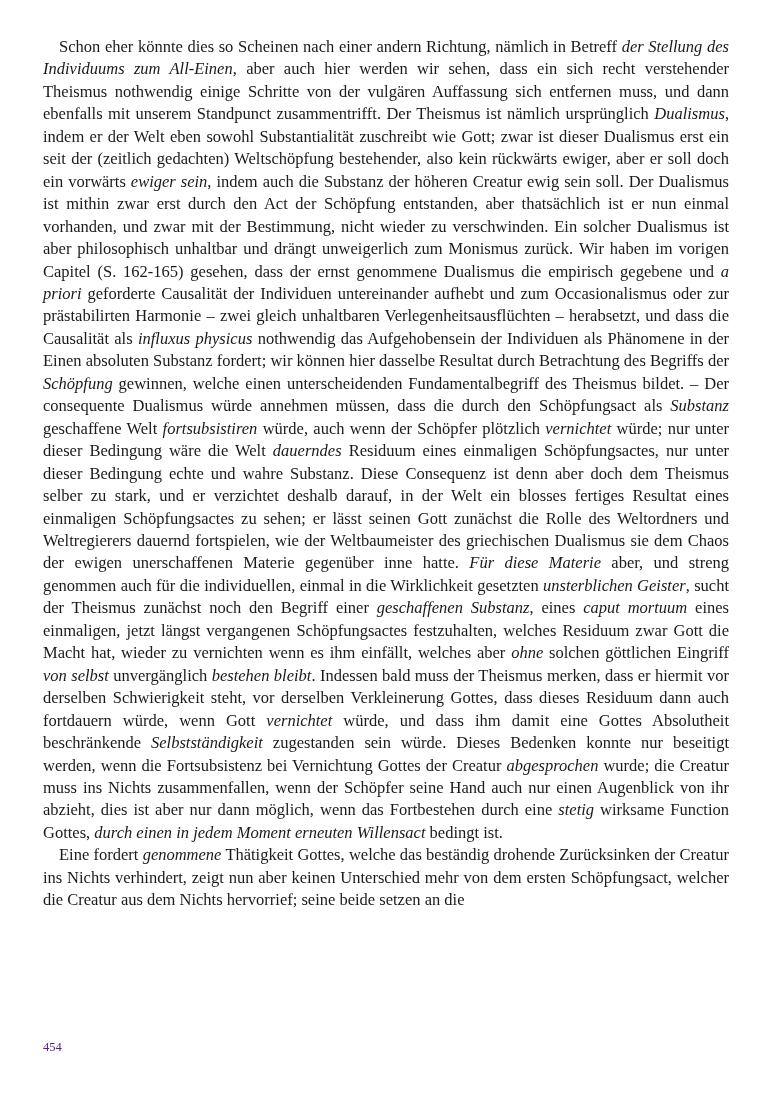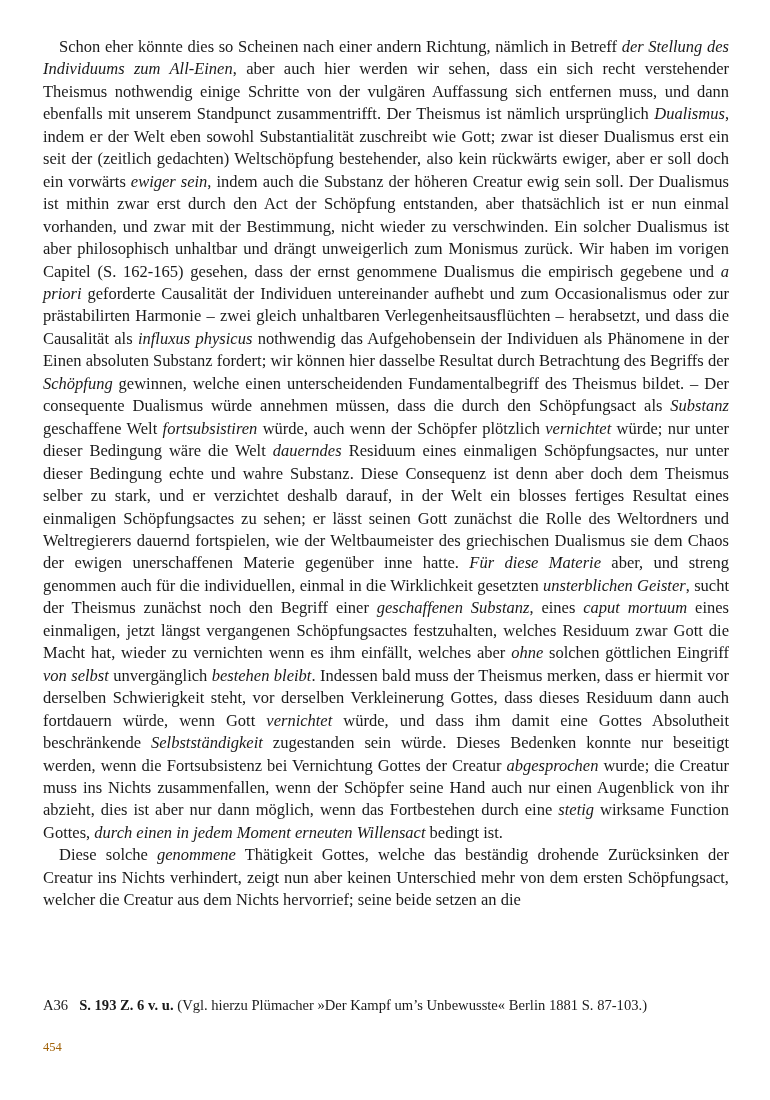--- a/index.html
+++ b/index.html
@@ -49,28 +49,27 @@
     width: 686px;
     font-size: 14.6px;
     line-height: 19px;
     color: #1a1a1a;
   }
   .page-number {
     position: absolute;
     left: 43px;
     top: 1040px;
     font-size: 12.5px;
-    color: #a16207;
+    color: #4c1d95;
   }
 </style>
 </head>
 <body>
 
 <div class="page">
   <div class="body-text">
     <p class="para"><span class="seg seg-normal">Schon eher könnte dies so Scheinen nach einer andern Richtung, nämlich in Betreff </span><span class="seg seg-italic">der Stellung des Individuums zum All-Einen</span><span class="seg seg-normal">, aber auch hier werden wir sehen, dass ein sich recht verstehender Theismus nothwendig einige Schritte von der vulgären Auffassung sich entfernen muss, und dann ebenfalls mit unserem Standpunct zusammentrifft. Der Theismus ist nämlich ursprünglich </span><span class="seg seg-italic">Dualismus</span><span class="seg seg-normal">, indem er der Welt eben sowohl Substantialität zuschreibt wie Gott; zwar ist dieser Dualismus erst ein seit der (zeitlich gedachten) Weltschöpfung bestehender, also kein rückwärts ewiger, aber er soll doch ein vorwärts </span><span class="seg seg-italic">ewiger sein</span><span class="seg seg-normal">, indem auch die Substanz der höheren Creatur ewig sein soll. Der Dualismus ist mithin zwar erst durch den Act der Schöpfung entstanden, aber thatsächlich ist er nun einmal vorhanden, und zwar mit der Bestimmung, nicht wieder zu verschwinden. Ein solcher Dualismus ist aber philosophisch unhaltbar und drängt unweigerlich zum Monismus zurück. Wir haben im vorigen Capitel (S. 162-165) gesehen, dass der ernst genommene Dualismus die empirisch gegebene und </span><span class="seg seg-italic">a priori</span><span class="seg seg-normal"> geforderte Causalität der Individuen untereinander aufhebt und zum Occasionalismus oder zur prästabilirten Harmonie – zwei gleich unhaltbaren Verlegenheitsausflüchten – herabsetzt, und dass die Causalität als </span><span class="seg seg-italic">influxus physicus</span><span class="seg seg-normal"> nothwendig das Aufgehobensein der Individuen als Phänomene in der Einen absoluten Substanz fordert; wir können hier dasselbe Resultat durch Betrachtung des Begriffs der </span><span class="seg seg-italic">Schöpfung</span><span class="seg seg-normal"> gewinnen, welche einen unterscheidenden Fundamentalbegriff des Theismus bildet. – Der consequente Dualismus würde annehmen müssen, dass die durch den Schöpfungsact als </span><span class="seg seg-italic">Substanz</span><span class="seg seg-normal"> geschaffene Welt </span><span class="seg seg-italic">fortsubsistiren</span><span class="seg seg-normal"> würde, auch wenn der Schöpfer plötzlich </span><span class="seg seg-italic">vernichtet</span><span class="seg seg-normal"> würde; nur unter dieser Bedingung wäre die Welt </span><span class="seg seg-italic">dauerndes</span><span class="seg seg-normal"> Residuum eines einmaligen Schöpfungsactes, nur unter dieser Bedingung echte und wahre Substanz. Diese Consequenz ist denn aber doch dem Theismus selber zu stark, und er verzichtet deshalb darauf, in der Welt ein blosses fertiges Resultat eines einmaligen Schöpfungsactes zu sehen; er lässt seinen Gott zunächst die Rolle des Weltordners und Weltregierers dauernd fortspielen, wie der Weltbaumeister des griechischen Dualismus sie dem Chaos der ewigen unerschaffenen Materie gegenüber inne hatte. </span><span class="seg seg-italic">Für diese Materie</span><span class="seg seg-normal"> aber, und streng genommen auch für die individuellen, einmal in die Wirklichkeit gesetzten </span><span class="seg seg-italic">unsterblichen Geister</span><span class="seg seg-normal">, sucht der Theismus zunächst noch den Begriff einer </span><span class="seg seg-italic">geschaffenen Substanz</span><span class="seg seg-normal">, eines </span><span class="seg seg-italic">caput mortuum</span><span class="seg seg-normal"> eines einmaligen, jetzt längst vergangenen Schöpfungsactes festzuhalten, welches Residuum zwar Gott die Macht hat, wieder zu vernichten wenn es ihm einfällt, welches aber </span><span class="seg seg-italic">ohne</span><span class="seg seg-normal"> solchen göttlichen Eingriff </span><span class="seg seg-italic">von selbst</span><span class="seg seg-normal"> unvergänglich </span><span class="seg seg-italic">bestehen bleibt</span><span class="seg seg-normal">. Indessen bald muss der Theismus merken, dass er hiermit vor derselben Schwierigkeit steht, vor derselben Verkleinerung Gottes, dass dieses Residuum dann auch fortdauern würde, wenn Gott </span><span class="seg seg-italic">vernichtet</span><span class="seg seg-normal"> würde, und dass ihm damit eine Gottes Absolutheit beschränkende </span><span class="seg seg-italic">Selbstständigkeit</span><span class="seg seg-normal"> zugestanden sein würde. Dieses Bedenken konnte nur beseitigt werden, wenn die Fortsubsistenz bei Vernichtung Gottes der Creatur </span><span class="seg seg-italic">abgesprochen</span><span class="seg seg-normal"> wurde; die Creatur muss ins Nichts zusammenfallen, wenn der Schöpfer seine Hand auch nur einen Augenblick von ihr abzieht, dies ist aber nur dann möglich, wenn das Fortbestehen durch eine </span><span class="seg seg-italic">stetig</span><span class="seg seg-normal"> wirksame Function Gottes, </span><span class="seg seg-italic">durch einen in jedem Moment erneuten Willensact</span><span class="seg seg-normal"> bedingt ist.</span></p>
-    <p class="para"><span class="seg seg-normal">Diese solche </span><span class="seg seg-italic">genommene</span><span class="seg seg-normal"> Thätigkeit Gottes, welche das beständig drohende Zurücksinken der Creatur ins Nichts verhindert, zeigt nun aber keinen Unterschied mehr von dem ersten Schöpfungsact, welcher die Creatur aus dem Nichts hervorrief; seine beide setzen an die</span></p>
+    <p class="para"><span class="seg seg-normal">Eine fordert </span><span class="seg seg-italic">genommene</span><span class="seg seg-normal"> Thätigkeit Gottes, welche das beständig drohende Zurücksinken der Creatur ins Nichts verhindert, zeigt nun aber keinen Unterschied mehr von dem ersten Schöpfungsact, welcher die Creatur aus dem Nichts hervorrief; seine beide setzen an die</span></p>
   </div>
 
-  <div class="footnote"><span class="seg seg-label">A36</span><span class="seg seg-bold">S. 193 Z. 6 v. u.</span><span class="seg seg-normal"> (Vgl. hierzu Plümacher »Der Kampf um’s Unbewusste« Berlin 1881 S. 87-103.)</span></div>
 
   <div class="page-number">454</div>
 </div>
 
 </body></html>

